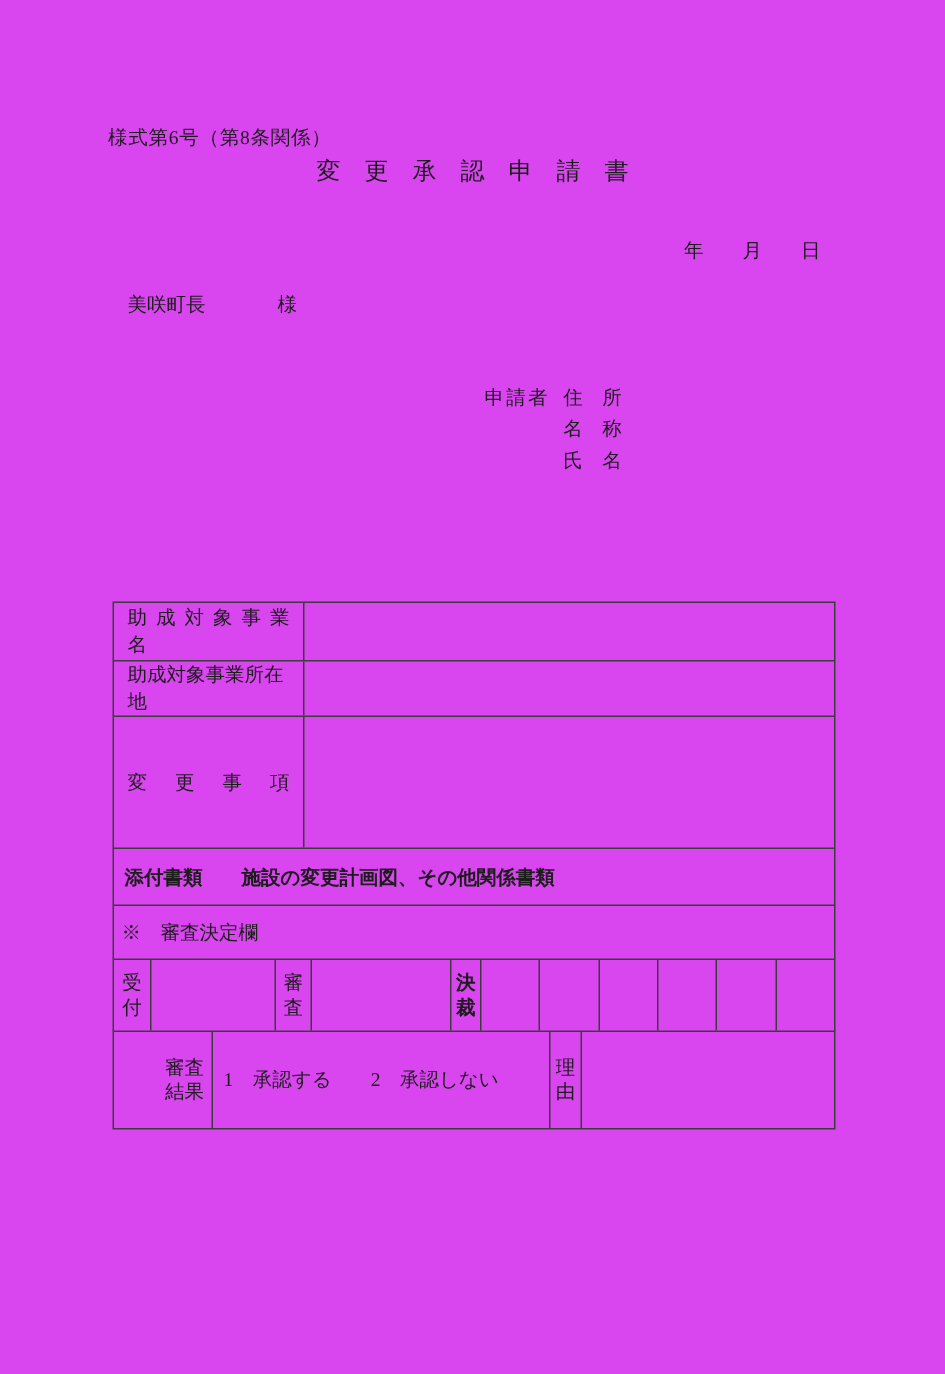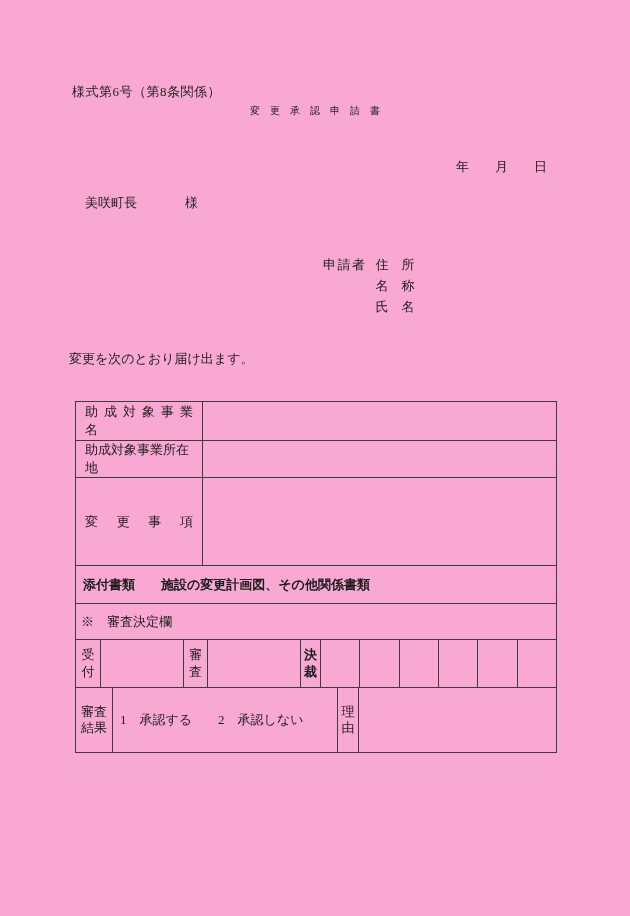--- a/index.html
+++ b/index.html
@@ -1,45 +1,45 @@
 <!DOCTYPE html>
 <html><head>
 <meta charset="utf-8">
 <style>
   html,body{margin:0;padding:0;background:#e8e8e8;}
   .page{
     position:relative;
     width:630px;height:916px;
     margin:0 auto;
-    background:#f9a8d4;
+    background:#d946ef;
     font-family:"Liberation Serif","DejaVu Serif",serif;
     color:#1c1c1c;
     font-size:13px;
     overflow:hidden;
   }
   .abs{position:absolute;}
   .form-number{left:72px;top:83px;letter-spacing:0.5px;}
-  .doc-title{left:0;top:104px;width:630px;text-align:center;font-size:10px;}
+  .doc-title{left:0;top:104px;width:630px;text-align:center;font-size:16px;}
   .date-line{right:83px;top:158px;}
   .addressee{left:85px;top:194px;display:flex;}
   .addressee .honorific{margin-left:48px;}
   .applicant{left:323px;top:254px;display:flex;}
   .applicant .app-label{letter-spacing:1.5px;margin-right:9px;line-height:21px;}
   .applicant .app-lines div{line-height:21px;text-align:center;}
   .body-text{left:69px;top:349px;width:500px;}
   .body-text div{line-height:20px;}
 
   
   .form-table{
     position:absolute;left:75px;top:401px;width:482px;
     border:1px solid #3c3c3c;
     box-sizing:border-box;
   }
   .trow{display:flex;box-sizing:border-box;border-bottom:1px solid #3c3c3c;}
-  .trow:last-child{border-bottom:none;}
+  .trow:last-child{border-bottom:none;margin-left:29px;}
   .tcell{
     box-sizing:border-box;
     border-right:1px solid #3c3c3c;
     display:flex;align-items:center;
     overflow:hidden;
   }
   .tcell:last-child{border-right:none;}
   .label-col{width:127px;padding:0 9px;}
   .justify-label{display:block;text-align:justify;text-align-last:justify;}
   .label-col.justify-label{display:flex;align-items:center;}
@@ -85,21 +85,20 @@
   <div class="abs applicant">
     <div class="app-label">申請者</div>
     <div class="app-lines">
       <div>住　所</div>
       <div>名　称</div>
       <div>氏　名</div>
     </div>
   </div>
 
   <div class="abs body-text">
-    <div>変更を次のとおり届け出ます。</div>
   </div>
 
   <div class="form-table">
 
     <div class="trow r1">
       <div class="tcell label-col justify-label">
         <span>助 成 対 象 事 業 名</span>
       </div>
       <div class="tcell value-col"></div>
     </div>

